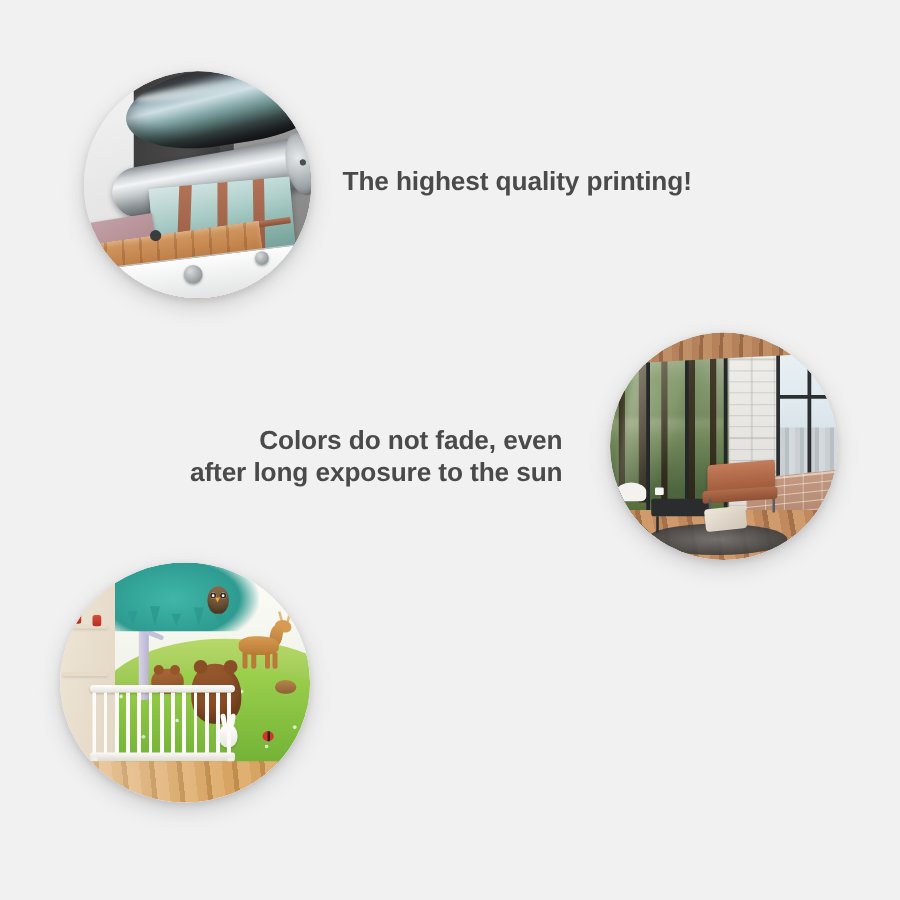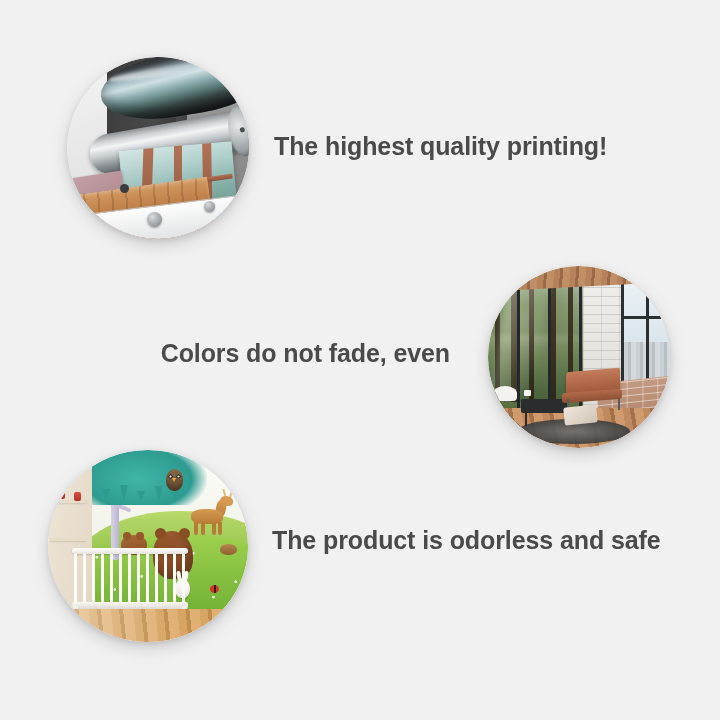--- a/index.html
+++ b/index.html
@@ -35,21 +35,21 @@
     position: absolute;
     inset: 0;
     border-radius: 50%;
     overflow: hidden;
   }
 
   .caption {
     position: absolute;
     color: #4a4a4a;
     font-weight: bold;
-    font-size: 25px;
+    font-size: 21px;
     line-height: 26px;
     letter-spacing: -0.1px;
     white-space: pre;
   }
   .caption.cap-1 { left: 274px; top: 133px; text-align: left; }
   .caption.cap-2 { left: 150px; top: 340px; width: 300px; text-align: right; }
   .caption.cap-3 { left: 272px; top: 527px; text-align: left; }
 
   
   #img-print { left: 67px; top: 57px; width: 182px; height: 182px; }
@@ -547,21 +547,21 @@
         <div class="fr-chair">
           <div class="back"></div>
           <div class="seat"></div>
           <div class="leg l1"></div>
           <div class="leg l2"></div>
         </div>
         <div class="fr-pillow"></div>
       </div>
     </div>
 
-    <div class="caption cap-2"><span>Colors do not fade, even</span><br></div>
+    <div class="caption cap-2"><span>Colors do not fade, even</span><br><span>after long exposure to the sun</span></div>
   </div>
 
   <div class="feature">
 
     <div id="img-nursery" class="circle-wrap">
       <div class="circle-inner">
         <div class="nu-bg"></div>
         <div class="nu-wall-left"></div>
         <div class="nu-shelf s1"></div>
         <div class="nu-shelf s2"></div>
@@ -623,16 +623,16 @@
           <div class="rail-bot"></div>
           <div class="post p1"></div>
           <div class="post p2"></div>
         </div>
         <div class="nu-floor">
           <div class="shine"></div>
         </div>
       </div>
     </div>
 
-    <div class="caption cap-3"><span>The product is odorless and safe</span><br></div>
+    <div class="caption cap-3"><br></div>
   </div>
 
 </div>
 
 </body></html>

